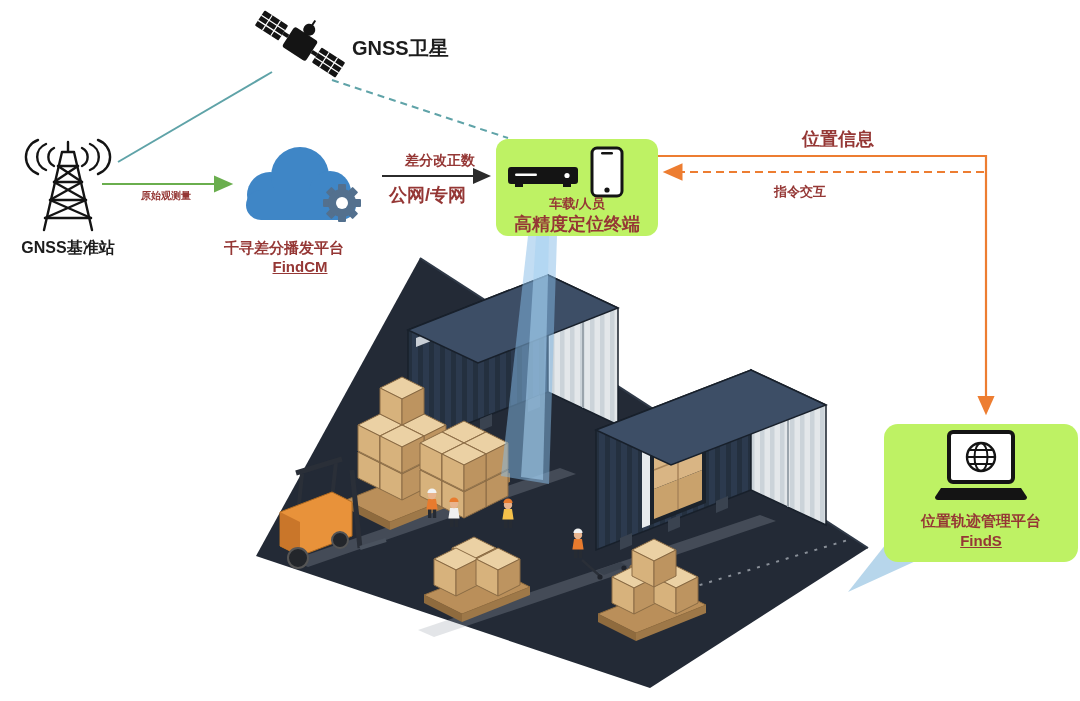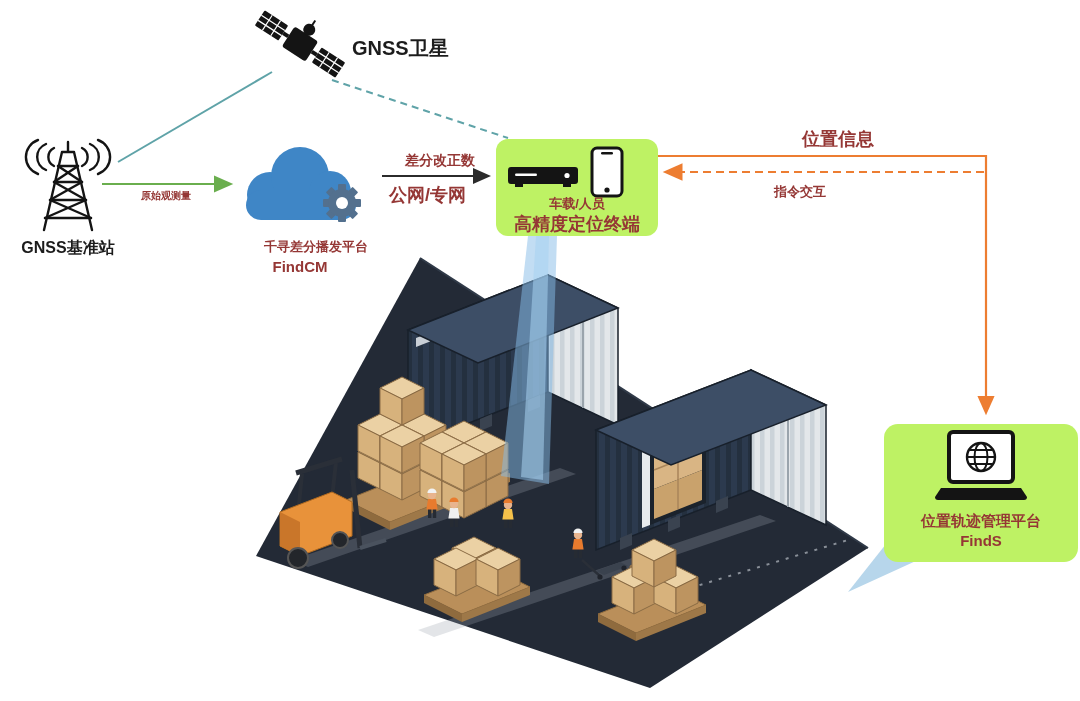--- a/index.html
+++ b/index.html
@@ -3,21 +3,21 @@
 <meta charset="utf-8">
 <style>
   *{margin:0;padding:0;box-sizing:border-box}
   html,body{background:#ffffff}
   .canvas{position:relative;width:1080px;height:701px;background:#fff;overflow:hidden;
           font-family:"Liberation Sans","DejaVu Sans",sans-serif}
   .abs{position:absolute}
   .lbl{position:absolute;font-weight:700;color:#953735;line-height:1.25;white-space:nowrap}
   .lbl.dark{color:#1c1c1c}
   .lbl.center{text-align:center;white-space:normal}
-  .u{}
+  .u{text-decoration:underline}
   .panel{position:absolute;background:#bef264;border-radius:12px}
   svg{display:block}
   .connector-layer{position:absolute;left:0;top:0;pointer-events:none}
 </style>
 </head>
 <body>
 
 <div class="canvas">
 
   <svg class="connector-layer" width="1080" height="701" viewBox="0 0 1080 701">
@@ -221,21 +221,21 @@
           <rect x="-4" y="-19" width="8" height="10" rx="1" transform="rotate(180)"></rect>
           <rect x="-4" y="-19" width="8" height="10" rx="1" transform="rotate(225)"></rect>
           <rect x="-4" y="-19" width="8" height="10" rx="1" transform="rotate(270)"></rect>
           <rect x="-4" y="-19" width="8" height="10" rx="1" transform="rotate(315)"></rect>
         </g>
         <circle r="14"></circle>
         <circle r="6" fill="#fff"></circle>
       </g>
     </svg>
   </div>
-  <div class="lbl center" style="left:240px;top:239px;width:152px;font-size:13px">千寻差分播发平台</div>
+  <div class="lbl center" style="left:208px;top:239px;width:152px;font-size:15px">千寻差分播发平台</div>
   <div class="lbl center u" style="left:224px;top:258px;width:152px;font-size:15px">FindCM</div>
 
   <div class="lbl" style="left:405px;top:152px;font-size:14px">差分改正数</div>
   <div class="lbl" style="left:389px;top:184px;font-size:18px">公网/专网</div>
 
   <div class="panel" style="left:496px;top:139px;width:162px;height:97px">
     <div class="abs" style="left:10px;top:22px">
       <svg width="76" height="30" viewBox="0 0 76 30">
         <rect x="2" y="6" width="70" height="17" rx="3" fill="#141414"></rect>
         <circle cx="61" cy="14.5" r="2.6" fill="#fff"></circle>

